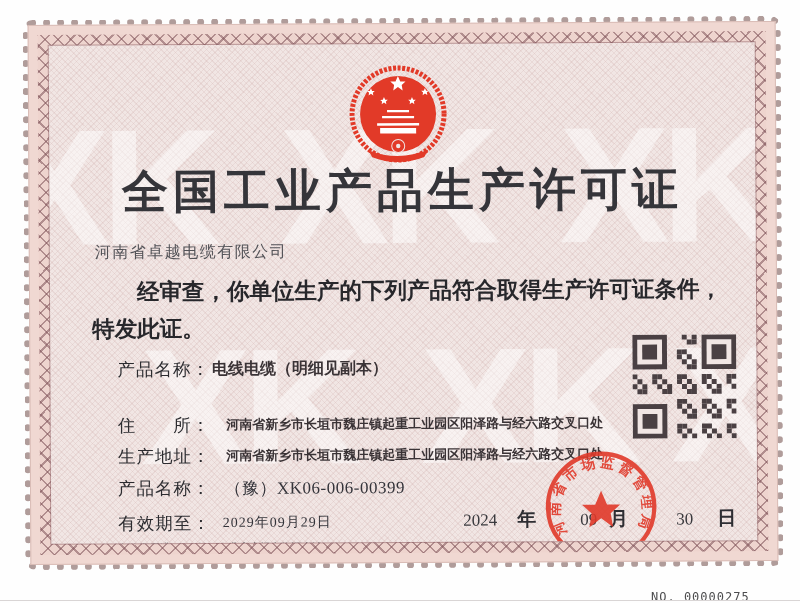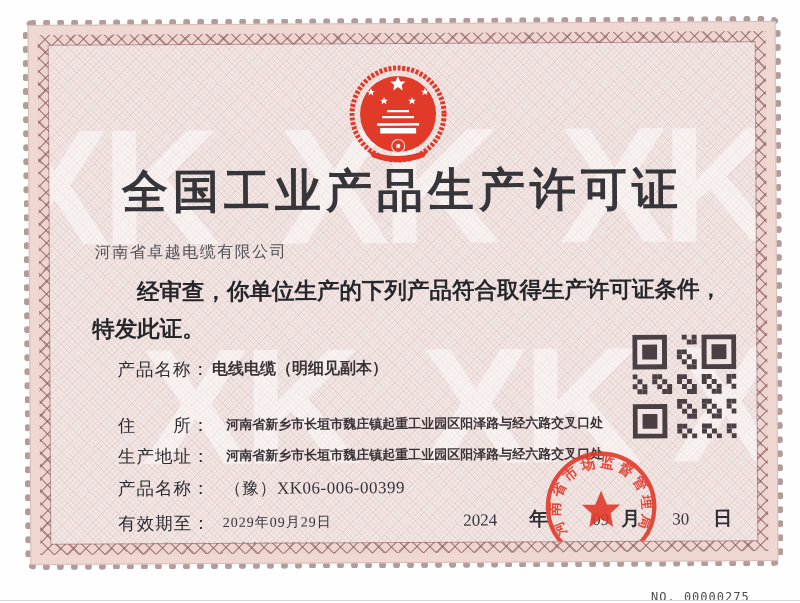--- a/index.html
+++ b/index.html
@@ -117,25 +117,25 @@
     letter-spacing: 0.5px;
   }
 
   
   .issue-date {
     position: absolute; top: 463px; left: 412px;
     font-size: 17px; color: #3a3a3e; white-space: nowrap;
   }
   .issue-date span { display: inline-block; }
   .issue-date .unit { font-weight: bold; font-size: 19px; color: #2e2e33; }
-  .d-year  { margin-right: 32px; }
+  .d-year  { margin-right: 20px; }
   .u-year  { margin-right: 44px; }
   .d-month { margin-right: 12px; }
   .u-month { margin-right: 32px; }
-  .d-day   { margin-right: 24px; }
+  .d-day   { margin-right: 24px; margin-left: 16px; }
 
   
   .qr {
     position: absolute; left: 582px; top: 292px;
     width: 104px; height: 104px;
   }
   .qr svg { width: 100%; height: 100%; }
 
   
   .seal {

